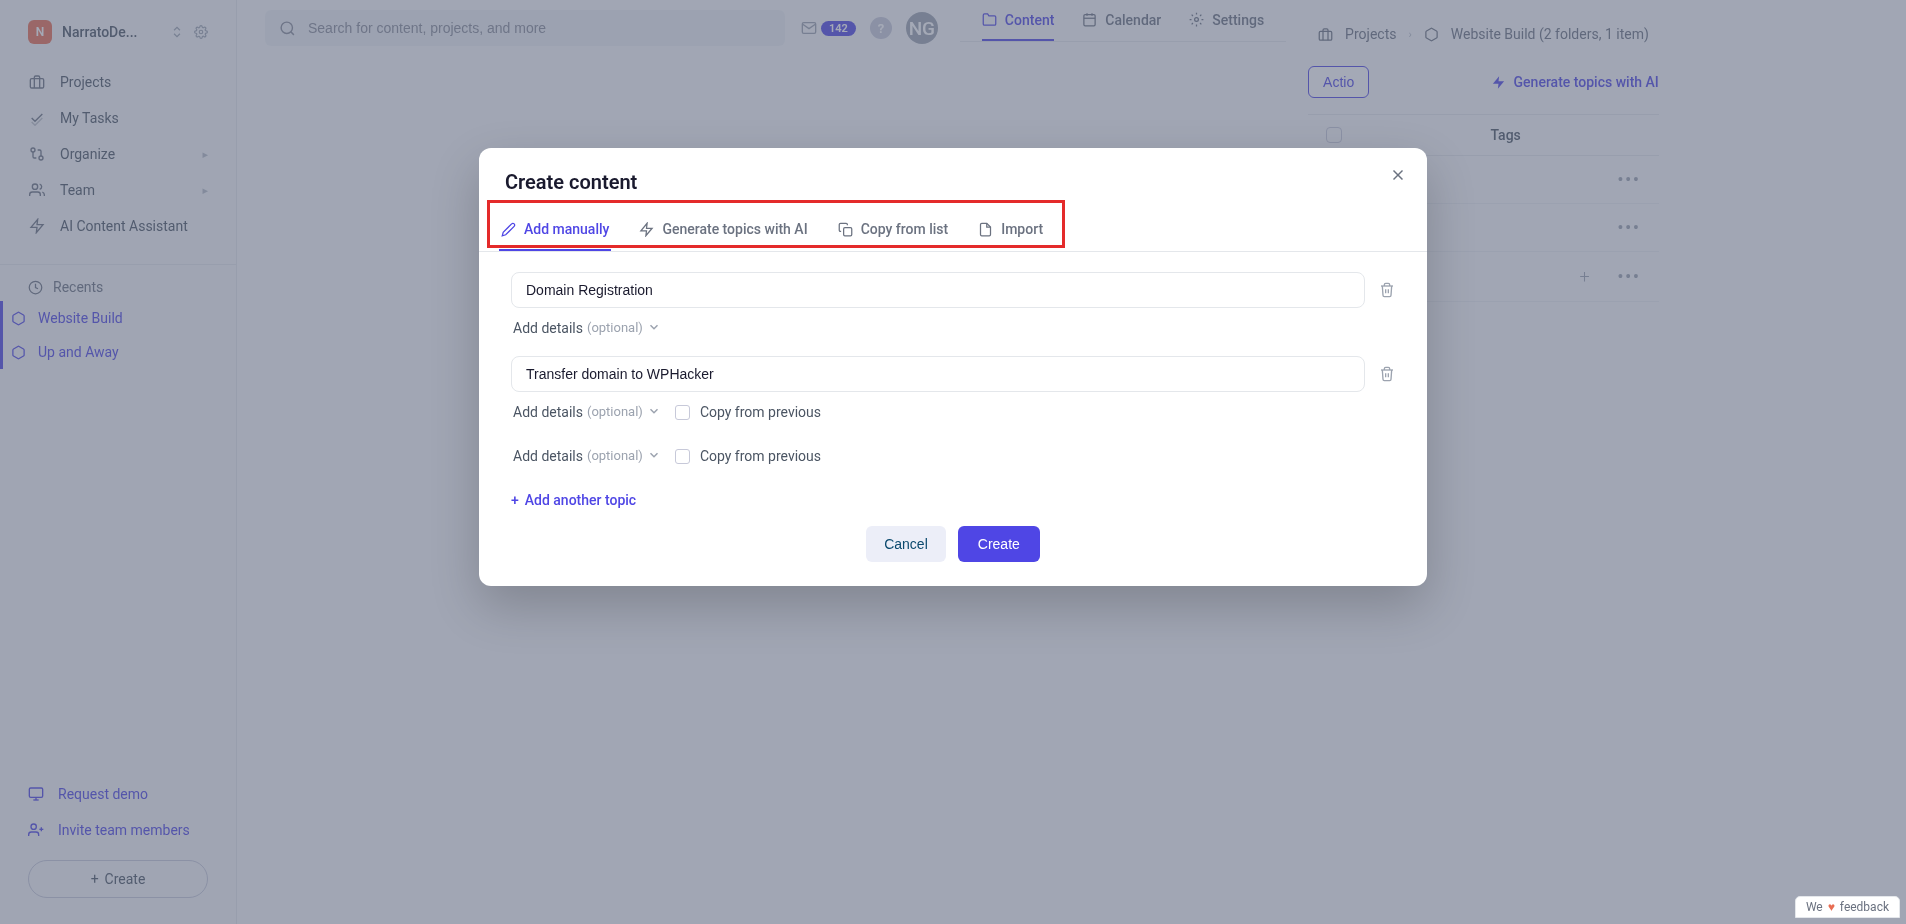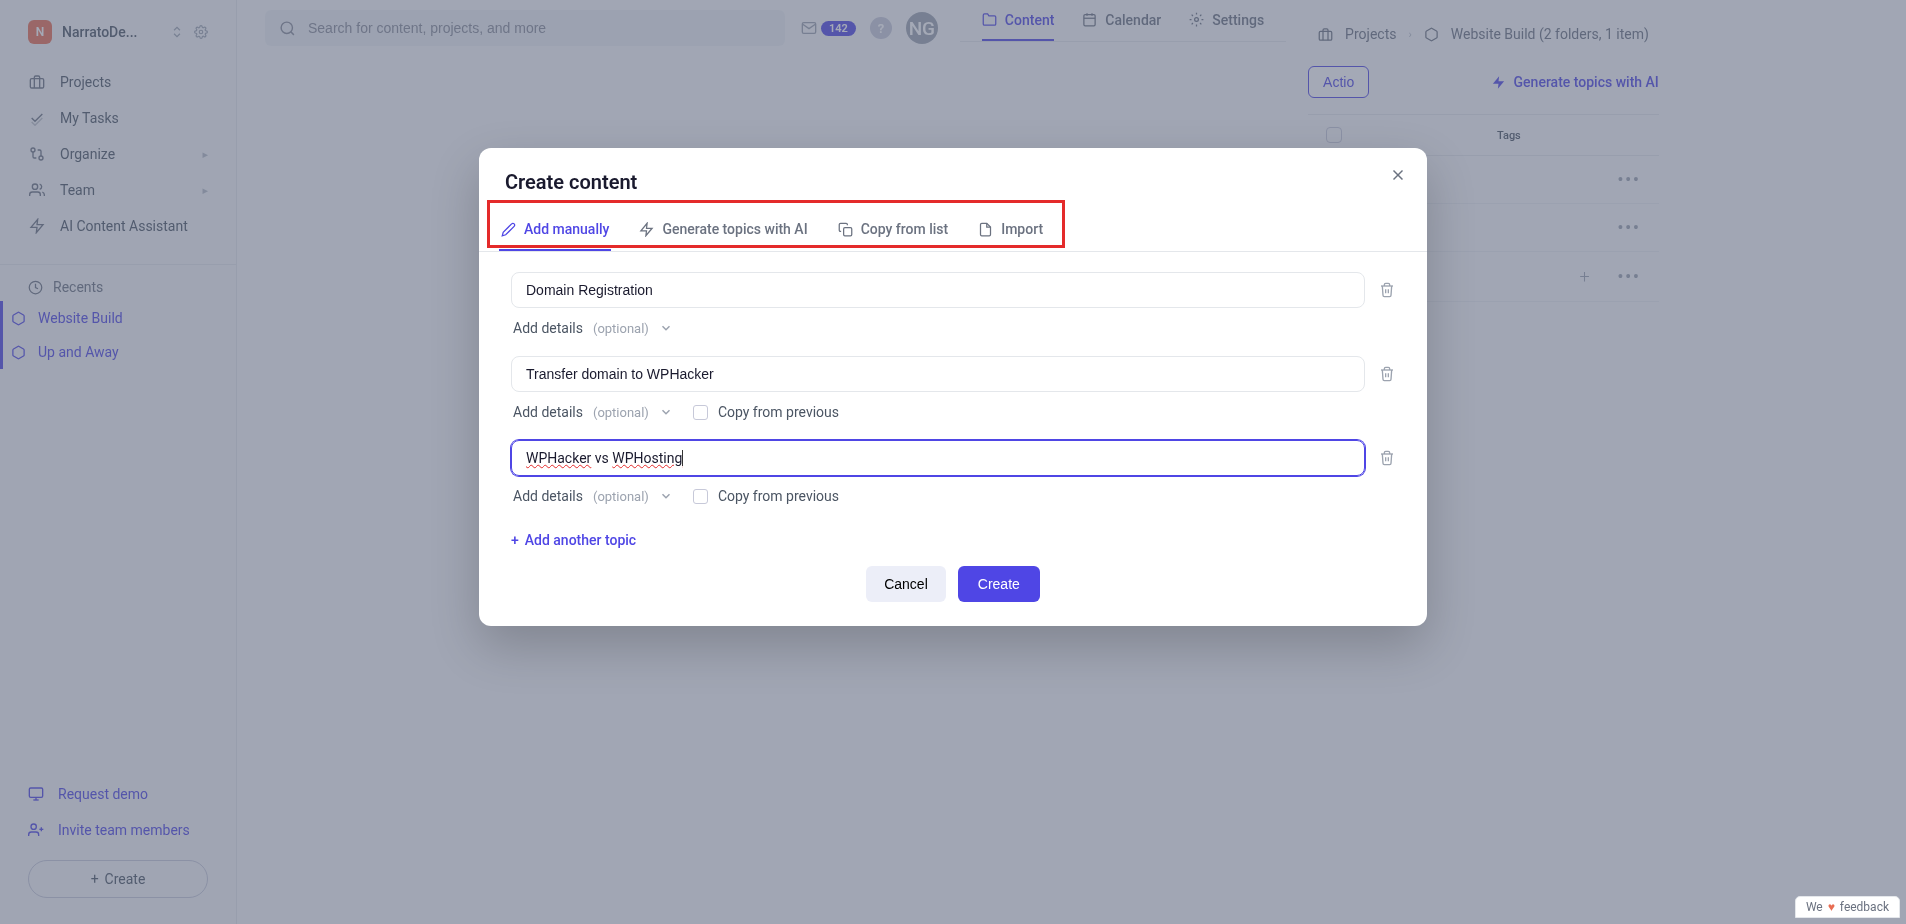--- a/index.html
+++ b/index.html
@@ -303,21 +303,21 @@
       gap: 16px;
     }
     .checkbox {
       width: 16px;
       height: 16px;
       border: 1.5px solid #c7c9d9;
       border-radius: 4px;
     }
     .th {
       color: #4b5563;
-      font-size: 11px;
+      font-size: 14px;
       font-weight: 500;
     }
     .th.tags { margin-left: auto; margin-right: 120px; }
     
     .table-row {
       display: flex;
       align-items: center;
       padding: 14px 18px;
       border-bottom: 1px solid #eceef2;
       gap: 16px;
@@ -422,22 +422,22 @@
     .topic-input.focused {
       border-color: #4f46e5;
       box-shadow: 0 0 0 1px #4f46e5;
     }
     .trash-icon {
       color: #9ca3af;
       cursor: pointer;
     }
     .details-row {
       display: flex;
-      align-items: center;
-      gap: 10px;
+      align-items: flex-start;
+      gap: 4px;
       padding: 8px 2px 20px;
       font-size: 14px;
     }
     .details-label { color: #4b5563; }
     .optional { color: #9ca3af; font-size: 13px; }
     .details-chev { color: #9ca3af; font-size: 12px; }
     .copy-prev {
       margin-left: 10px;
       display: inline-flex;
       align-items: center;
@@ -462,21 +462,21 @@
       cursor: pointer;
     }
     
     .modal-actions {
       display: flex;
       justify-content: center;
       gap: 12px;
     }
     .btn-cancel {
       background: #eceef8;
-      color: #000000;
+      color: #0c4a6e;
       border: none;
       border-radius: 6px;
       padding: 10px 18px;
       font-size: 14px;
       font-weight: 500;
       cursor: pointer;
     }
     .btn-create {
       background: #4f46e5;
       color: #fff;
@@ -867,33 +867,20 @@
               <polyline points="6 9 12 15 18 9"></polyline>
             </svg>
         </span>
         <span class="copy-prev">
           <span class="cb"></span>
           <span>Copy from previous</span>
         </span>
       </div>
       
       
-      <div class="topic-row">
-        <div class="topic-input focused" contenteditable="true" style="cursor: text;">
-          <span class="spellunderline">WPHacker</span> vs <span class="spellunderline">WPHosting</span><span style="border-right:1px solid #333;"></span>
-        </div>
-        <span class="trash-icon">
-          <svg width="16" height="16" viewBox="0 0 24 24" fill="none" stroke="currentColor" stroke-width="2">
-              <polyline points="3 6 5 6 21 6"></polyline>
-              <path d="M19 6l-1 14a2 2 0 0 1-2 2H8a2 2 0 0 1-2-2L5 6"></path>
-              <path d="M10 11v6M14 11v6"></path>
-              <path d="M8 6V4a2 2 0 0 1 2-2h4a2 2 0 0 1 2 2v2"></path>
-            </svg>
-        </span>
-      </div>
       <div class="details-row">
         <span class="details-label">Add details</span>
         <span class="optional">(optional)</span>
         <span class="details-chev">
           <svg width="14" height="14" viewBox="0 0 24 24" fill="none" stroke="currentColor" stroke-width="2.5">
               <polyline points="6 9 12 15 18 9"></polyline>
             </svg>
         </span>
         <span class="copy-prev">
           <span class="cb"></span>

